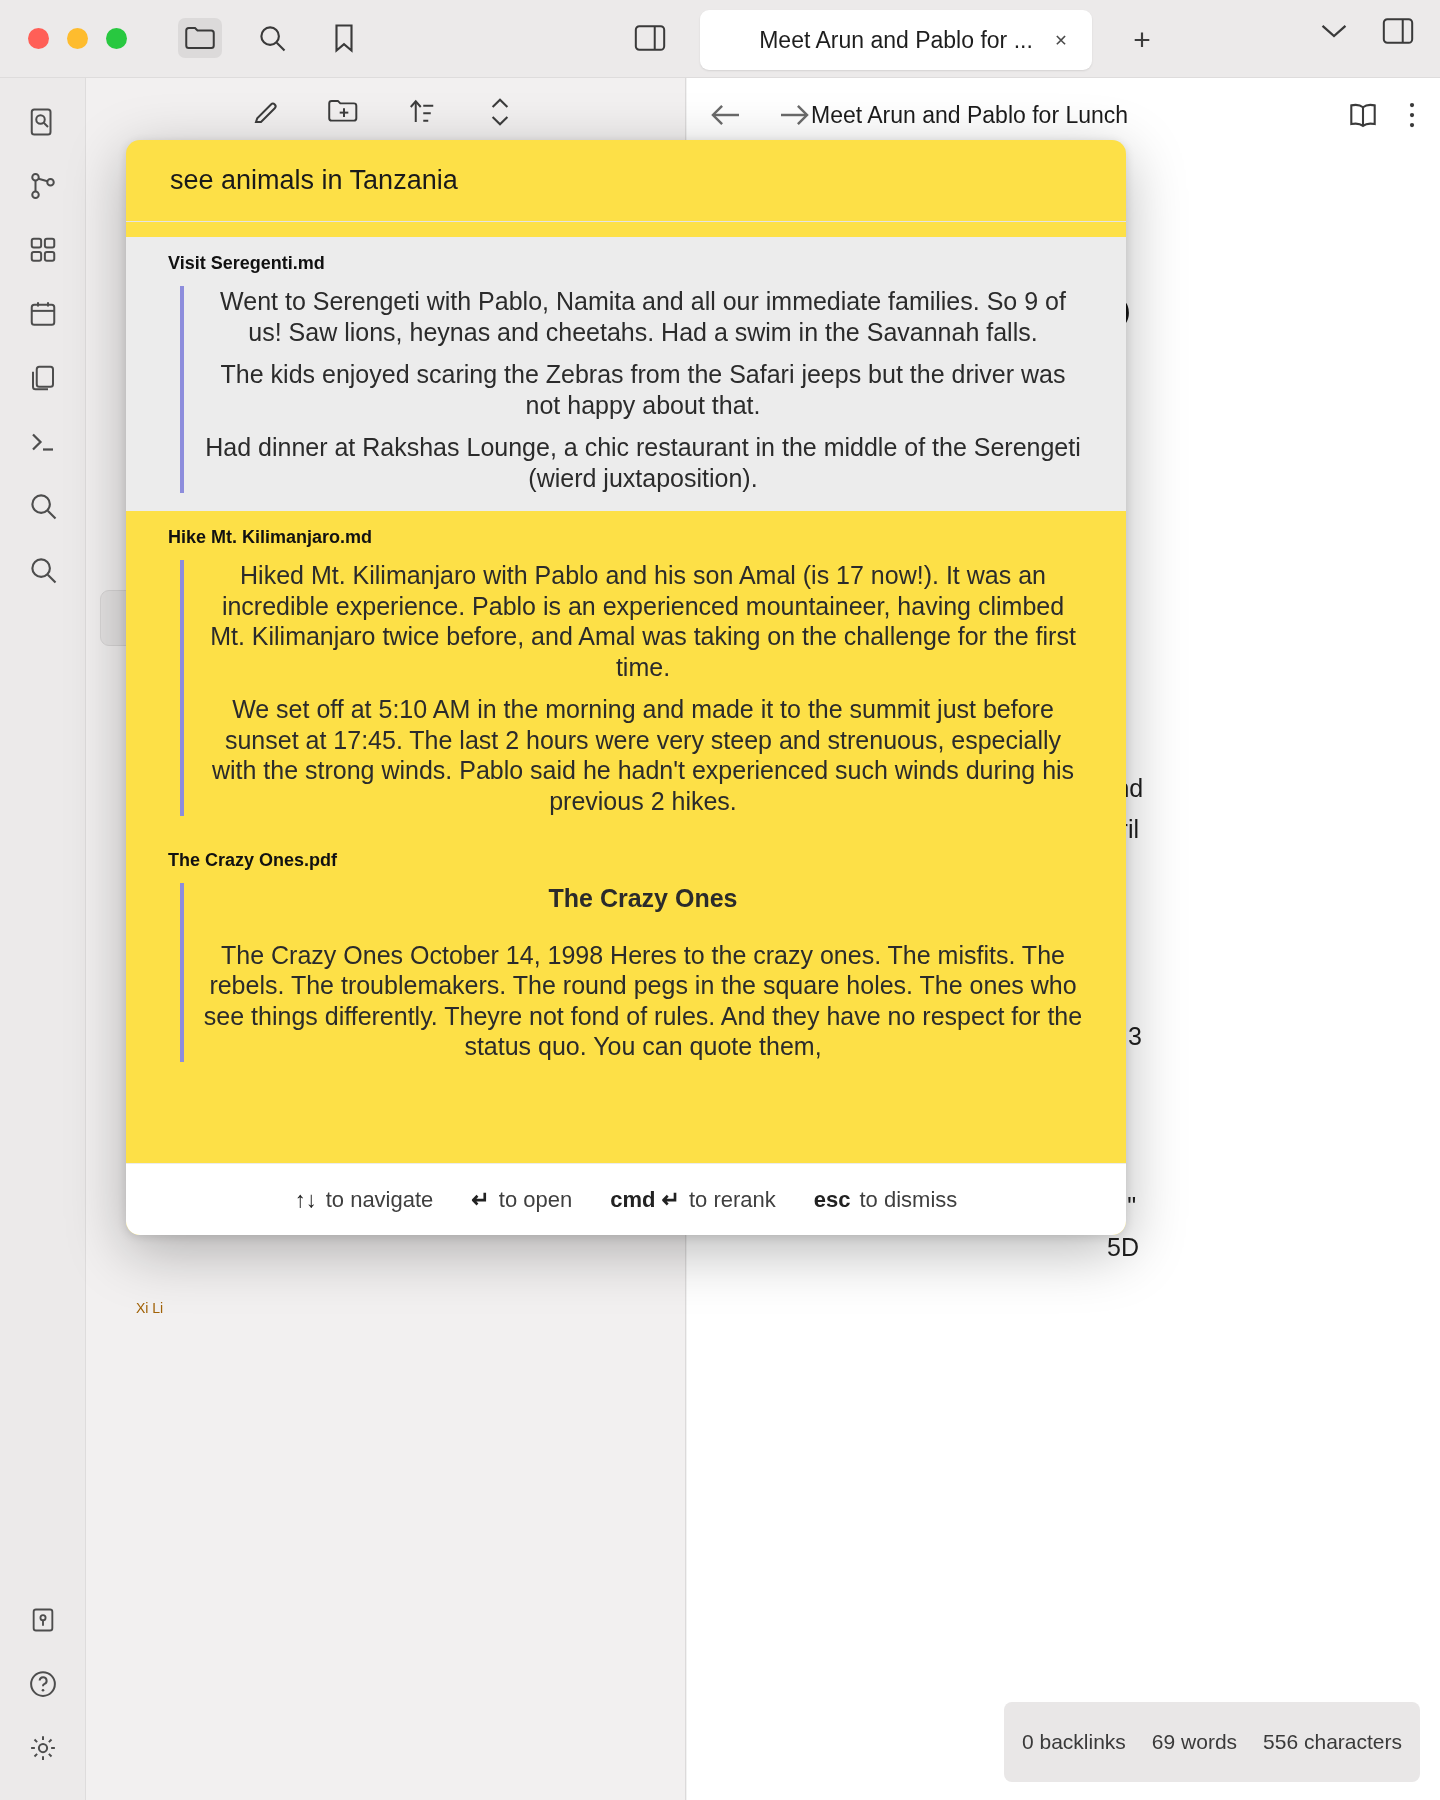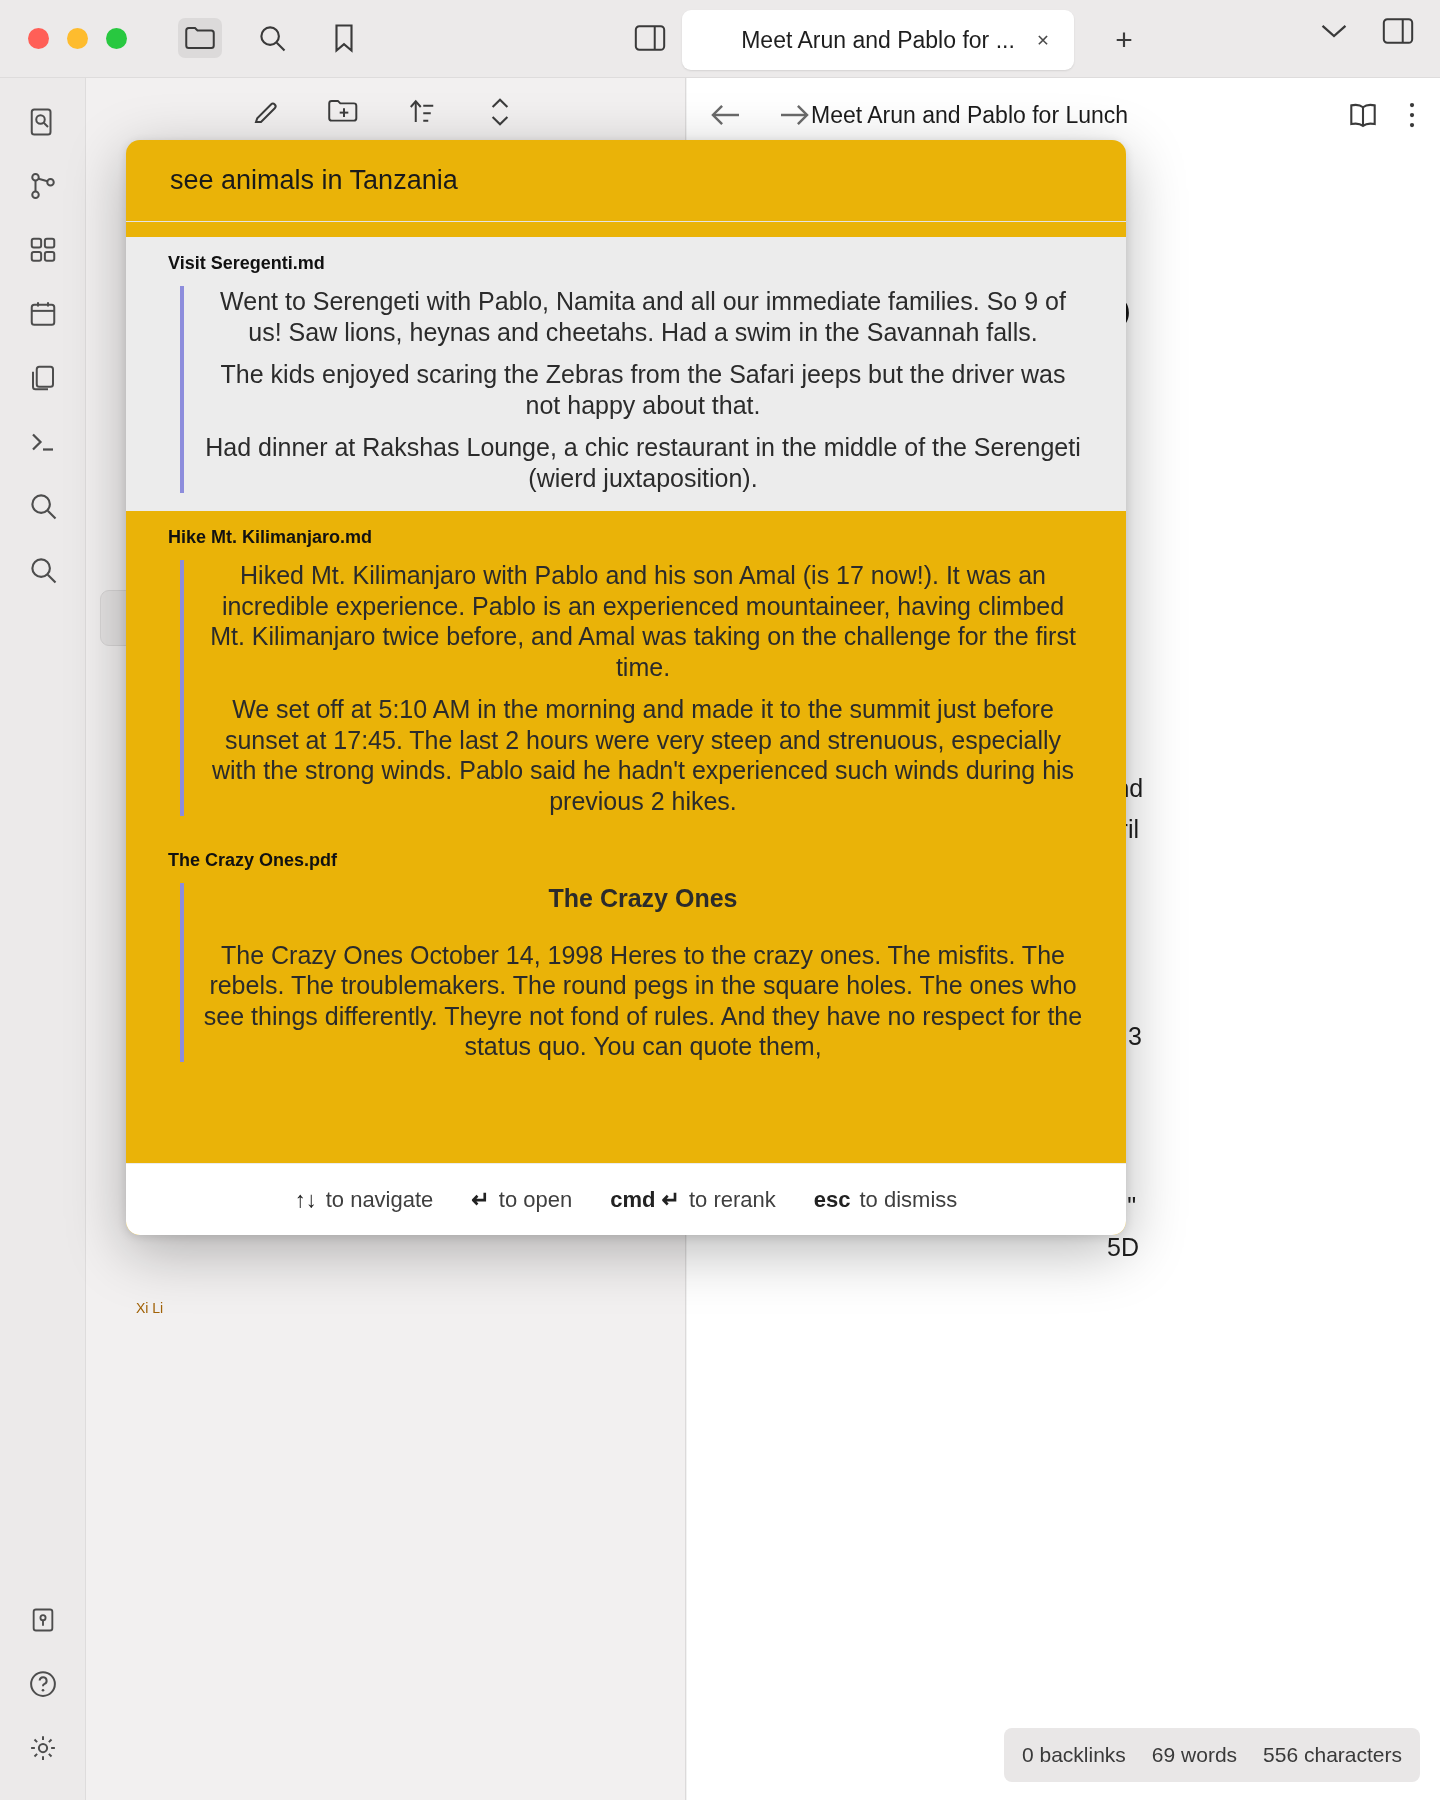--- a/index.html
+++ b/index.html
@@ -47,21 +47,21 @@
 
   .tb-icon-right {
     position: absolute; top: 18px; left: 628px;
     width: 44px; height: 40px;
     display: flex; align-items: center; justify-content: center;
     color: #3a3a3a;
   }
 
   
   .tabstrip {
-    position: absolute; top: 10px; left: 682px;
+    position: absolute; top: 10px; left: 700px;
     display: flex; align-items: center;
   }
   .tab {
     position: relative;
     width: 392px; height: 60px;
     background: #ffffff;
     border-radius: 9px;
     display: flex; align-items: center; justify-content: center;
     box-shadow: 0 1px 2px rgba(0,0,0,.10);
   }
@@ -155,32 +155,32 @@
   }
   .doc-line {
     position: absolute; color: #1f1f1f; font-size: 25px;
     white-space: nowrap;
   }
 
   .statusbar {
     position: absolute; bottom: 18px; right: 20px;
     background: #e9e7e7;
     border-radius: 8px;
-    padding: 15px 18px;
+    padding: 28px 18px;
     display: flex; gap: 26px;
     font-size: 21px; color: #3a3a3a;
     white-space: nowrap;
   }
 
   
   .overlay {
     position: absolute;
     left: 126px; top: 140px;
     width: 1000px; height: 1095px;
-    background: #eab308;
+    background: #fde047;
     border-radius: 14px;
     box-shadow: 0 16px 60px rgba(0,0,0,.28), 0 2px 10px rgba(0,0,0,.12);
     overflow: hidden;
   }
   .overlay-query {
     height: 82px;
     display: flex; align-items: center;
     padding: 0 44px;
     border-bottom: 1px solid #e4e4e4;
     font-size: 27px; color: #1a1a1a;

